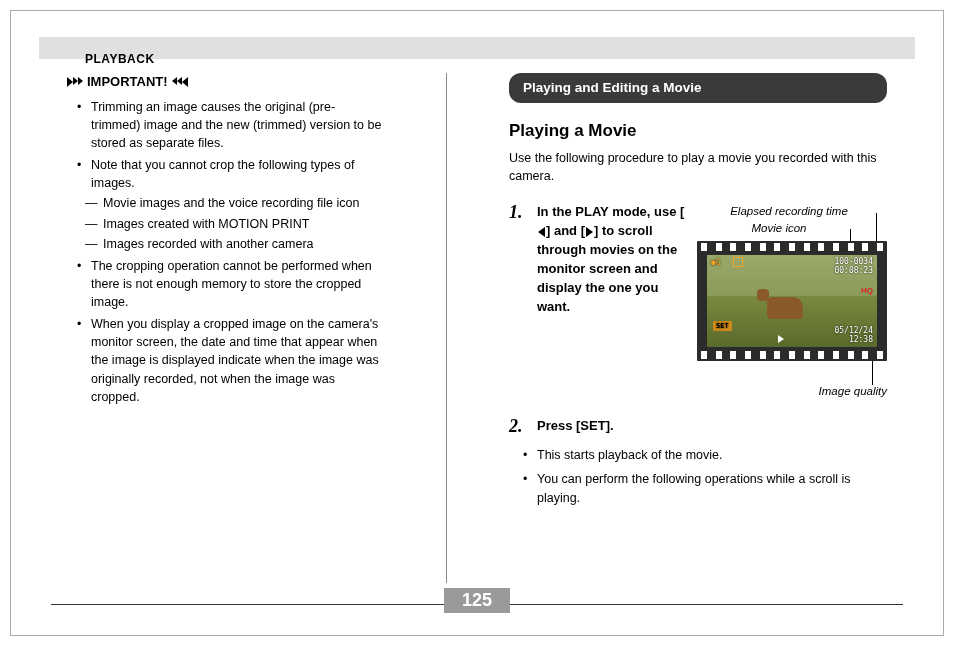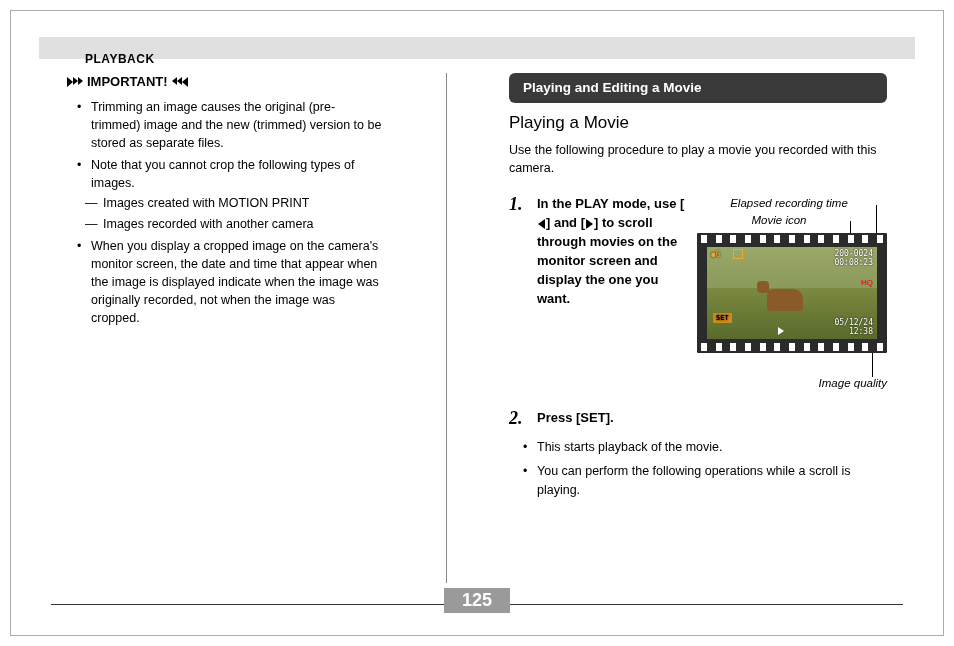--- a/index.html
+++ b/index.html
@@ -94,27 +94,27 @@
     content: "—";
     position: absolute;
     left: -18px;
   }
   .section-pill {
     background: #3a3a3a;
     color: #fff;
     font-weight: bold;
     font-size: 13.5px;
     padding: 5px 14px;
-    border-radius: 6px;
+    border-radius: 12px;
     display: inline-block;
     width: 100%;
-    margin-bottom: 8px;
+    margin-bottom: 16px;
   }
   .subhead {
-    font-weight: normal;
+    font-weight: bold;
     font-size: 17px;
     margin-bottom: 6px;
   }
   .intro { margin-bottom: 18px; }
   .step-row { display: flex; gap: 6px; margin-bottom: 10px; }
   .step-num {
     font-weight: bold;
     font-style: italic;
     font-size: 18px;
     font-family: "Times New Roman", serif;
@@ -249,24 +249,26 @@
             <span class="tri-l small"></span>
             <span class="tri-l"></span>
         </span>
       </div>
 
       <ul class="bullets">
         <li>Trimming an image causes the original (pre-trimmed) image and the new (trimmed) version to be stored as separate files.</li>
         <li>
           <span>Note that you cannot crop the following types of images.</span>
           <ul class="dashlist">
+            <li>Movie images and the voice recording file icon</li>
             <li>Images created with MOTION PRINT</li>
             <li>Images recorded with another camera</li>
           </ul>
         </li>
+        <li>The cropping operation cannot be performed when there is not enough memory to store the cropped image.</li>
         <li>When you display a cropped image on the camera's monitor screen, the date and time that appear when the image is displayed indicate when the image was originally recorded, not when the image was cropped.</li>
       </ul>
     </div>
 
     <div class="vdiv"></div>
 
     <div class="col">
       <div class="section-pill">Playing and Editing a Movie</div>
       <div class="subhead">Playing a Movie</div>
       <div class="intro">Use the following procedure to play a movie you recorded with this camera.</div>
@@ -323,21 +325,21 @@
                   <span class="hole"></span>
                   <span class="hole"></span>
               </div>
               <div class="frame">
                 <div class="sky"></div>
                 <div class="grass"></div>
                 <div class="deer"></div>
                 <div class="osd osd-tl" style="color:#f5a623;">●<span>G</span></div>
                 <div class="movie-icon"></div>
                 <div class="osd osd-tr">
-                  <div>200-0024</div>
+                  <div>100-0034</div>
                   <div>00:08:23</div>
                 </div>
                 <div class="hq-tag">HQ</div>
                 <div class="play-icon"></div>
                 <div class="osd osd-br">
                   <div>05/12/24</div>
                   <div>12:38</div>
                 </div>
                 <div class="osd set-tag">SET</div>
               </div>

